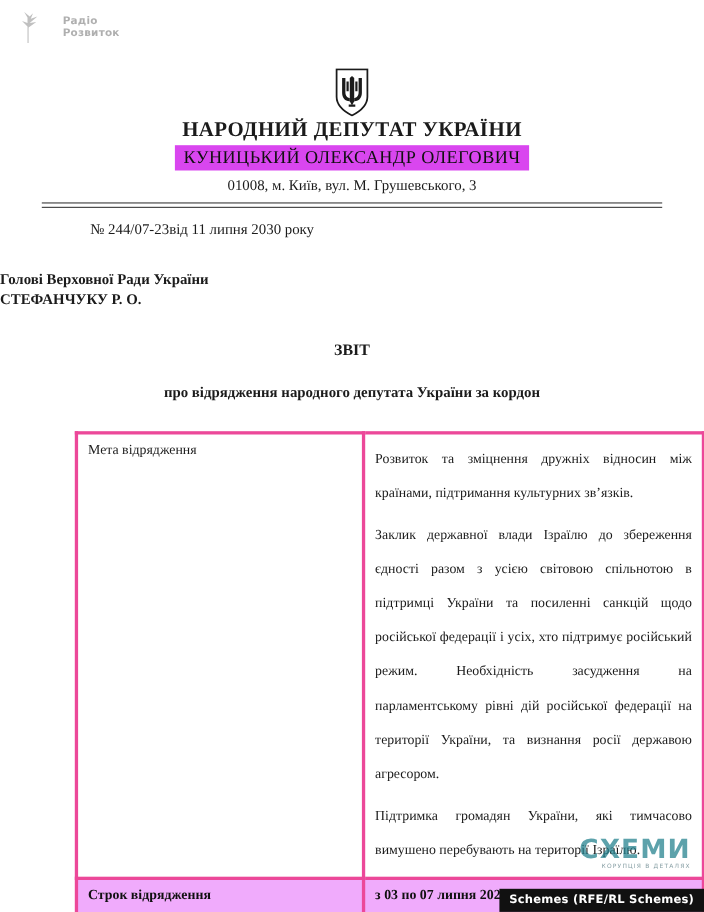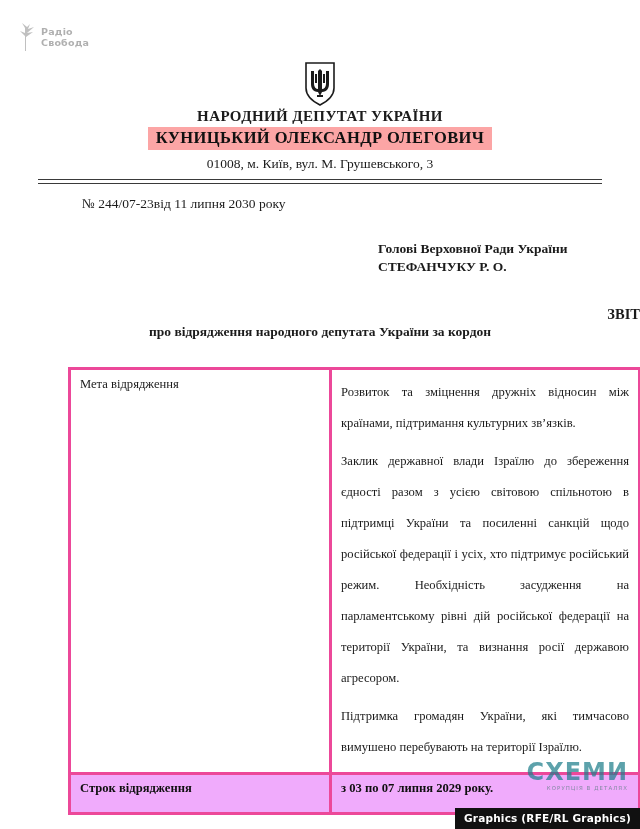--- a/index.html
+++ b/index.html
@@ -13,24 +13,24 @@
     position: relative;
     font-family: "Liberation Serif", "DejaVu Serif", serif;
     color: #1b1b1b;
     overflow: hidden;
   }
 
   
   .rfe-logo {
     position: absolute;
     left: 14px;
-    top: 22px;
+    top: 10px;
     display: flex;
     align-items: center;
-    gap: 5px;
+    gap: 21px;
     opacity: 0.55;
   }
   .rfe-logo .mark {
     width: 22px;
     height: 30px;
     flex: none;
   }
   .rfe-logo .wordmark {
     font-family: "DejaVu Sans", "Liberation Sans", sans-serif;
     font-size: 9.5px;
@@ -54,32 +54,32 @@
   .emblem {
     text-align: center;
     margin-top: 62px;
     height: 44px;
   }
   .emblem svg { display: inline-block; }
 
   .org-line {
     text-align: center;
     font-weight: bold;
-    font-size: 15px;
+    font-size: 19px;
     letter-spacing: 0.4px;
     margin-top: 2px;
   }
   .name-line-wrap {
     text-align: center;
     margin-top: 2px;
   }
   .name-line {
     display: inline-block;
-    background: #fca5a5;
-    font-weight: bold;
+    background: #d946ef;
+    font-weight: normal;
     font-size: 16.5px;
     letter-spacing: 0.4px;
     padding: 1px 8px 2px 8px;
     color: #101010;
   }
   .addr-line {
     text-align: center;
     font-size: 13.5px;
     margin-top: 6px;
   }
@@ -94,39 +94,38 @@
   .ref-row {
     display: flex;
     margin: 12px 72px 0 82px;
     font-size: 13.5px;
   }
 
   
   .addressee {
     margin: 28px 30px 0 0;
     text-align: left;
-    padding-left: 378px;
     font-weight: bold;
     font-size: 13.5px;
     line-height: 18px;
   }
   .addressee span { display: block; }
 
   
   .doc-title {
-    text-align: right;
+    text-align: center;
     font-weight: bold;
     font-size: 14.5px;
     margin-top: 30px;
   }
   .doc-subtitle {
     text-align: center;
     font-weight: bold;
     font-size: 13.5px;
-    margin-top: 1px;
+    margin-top: 21px;
   }
 
   
   .report-table {
     margin: 27px 44px 0 68px;
     border-collapse: collapse;
     width: 528px;
     table-layout: fixed;
   }
   .report-table td {
@@ -204,21 +203,21 @@
 <body>
 
 <div class="sheet">
 
   <div class="rfe-logo">
     <svg class="mark" viewBox="0 0 22 30">
       <path d="M11 29 L11 14 L6 9 L11 11 L11 6 L8 1 L13 5 L16 2 L14 7 L20 5 L13 11 L19 10 L12 15 L12 29 Z" fill="#8d8d8d"></path>
     </svg>
     <div class="wordmark">
       <span>Радіо</span>
-      <span>Свобода</span>
+      <span>Розвиток</span>
     </div>
   </div>
 
   <div class="emblem">
     <svg width="32" height="44" viewBox="0 0 32 44">
       <path d="M2 1 H30 V26 C30 35 22 40 16 43 C10 40 2 35 2 26 Z" fill="#ffffff" stroke="#1b1b1b" stroke-width="1.6"></path>
       <path d="M16 7 L18 9 L18 30 L16 34 L14 30 L14 9 Z" fill="#1b1b1b"></path>
       <path d="M7 9 L10 9 L10 22 C10 25 12 27 14 27 L14 30 C9 30 7 26 7 22 Z" fill="#1b1b1b"></path>
       <path d="M25 9 L22 9 L22 22 C22 25 20 27 18 27 L18 30 C23 30 25 26 25 22 Z" fill="#1b1b1b"></path>
       <path d="M11 12 L13 12 L13 21 L11 21 Z" fill="#1b1b1b"></path>
@@ -262,15 +261,15 @@
         <td class="value-col">з 03 по 07 липня 2029 року.</td>
       </tr>
     </tbody>
   </table>
 
   <div class="schemy-wm">
     <div class="sw-main">СХЕМИ</div>
     <div class="sw-sub">КОРУПЦІЯ В ДЕТАЛЯХ</div>
   </div>
 
-  <div class="credit-bar">Graphics (RFE/RL Graphics)</div>
+  <div class="credit-bar">Schemes (RFE/RL Schemes)</div>
 
 </div>
 
 </body></html>

